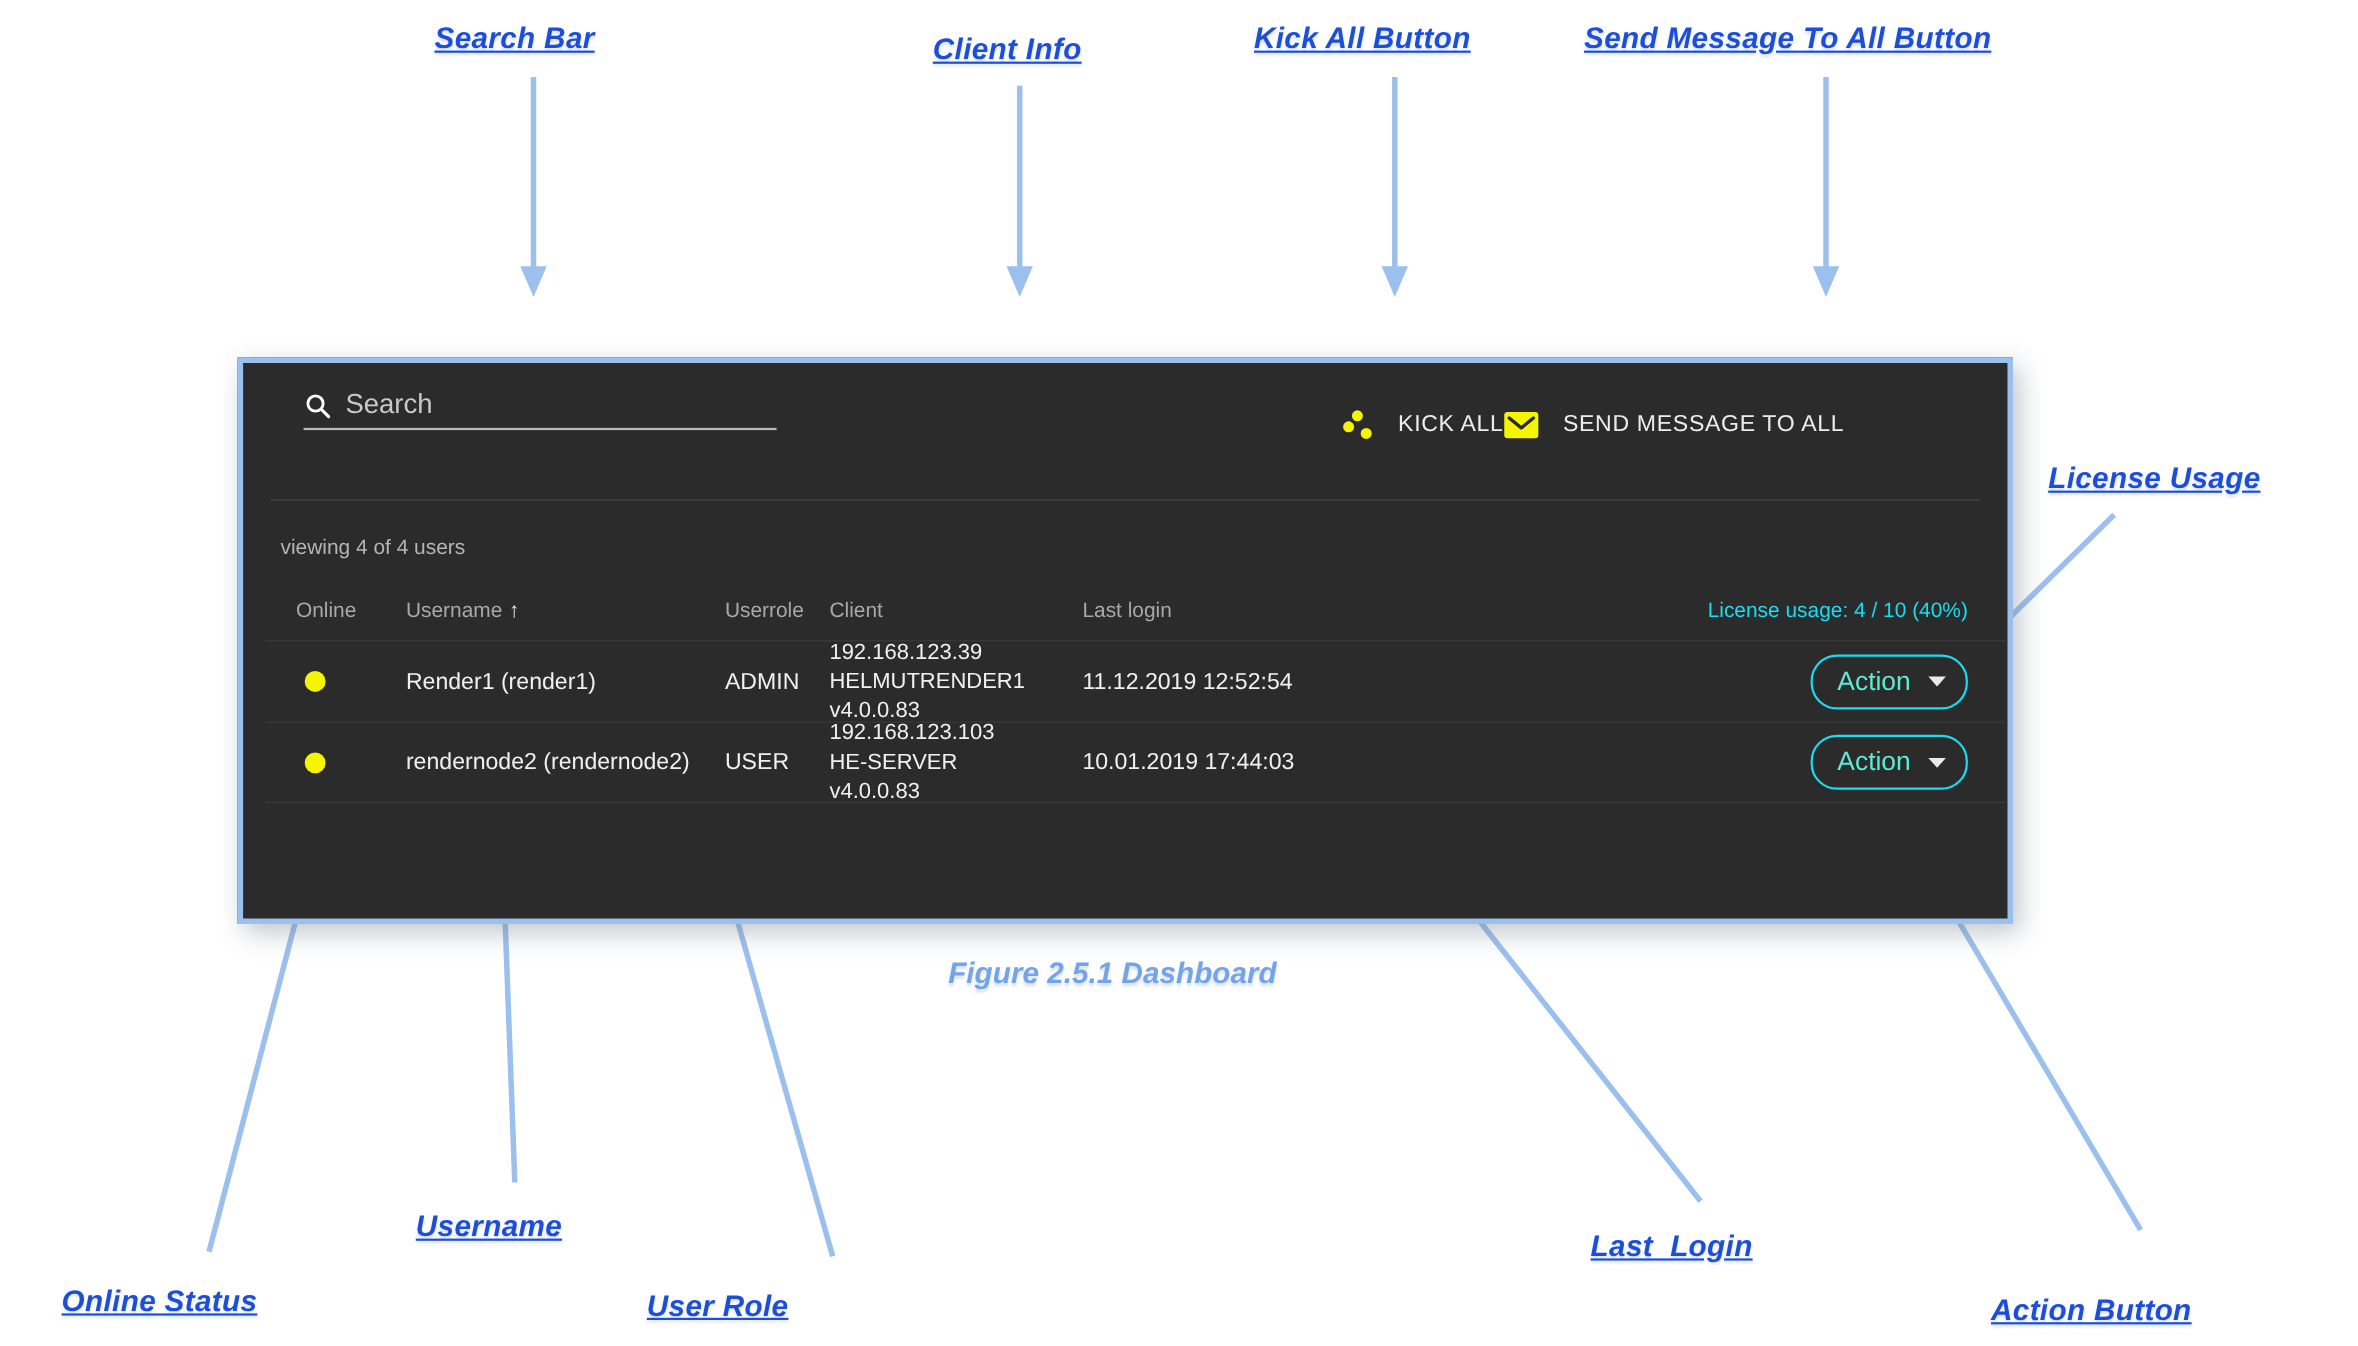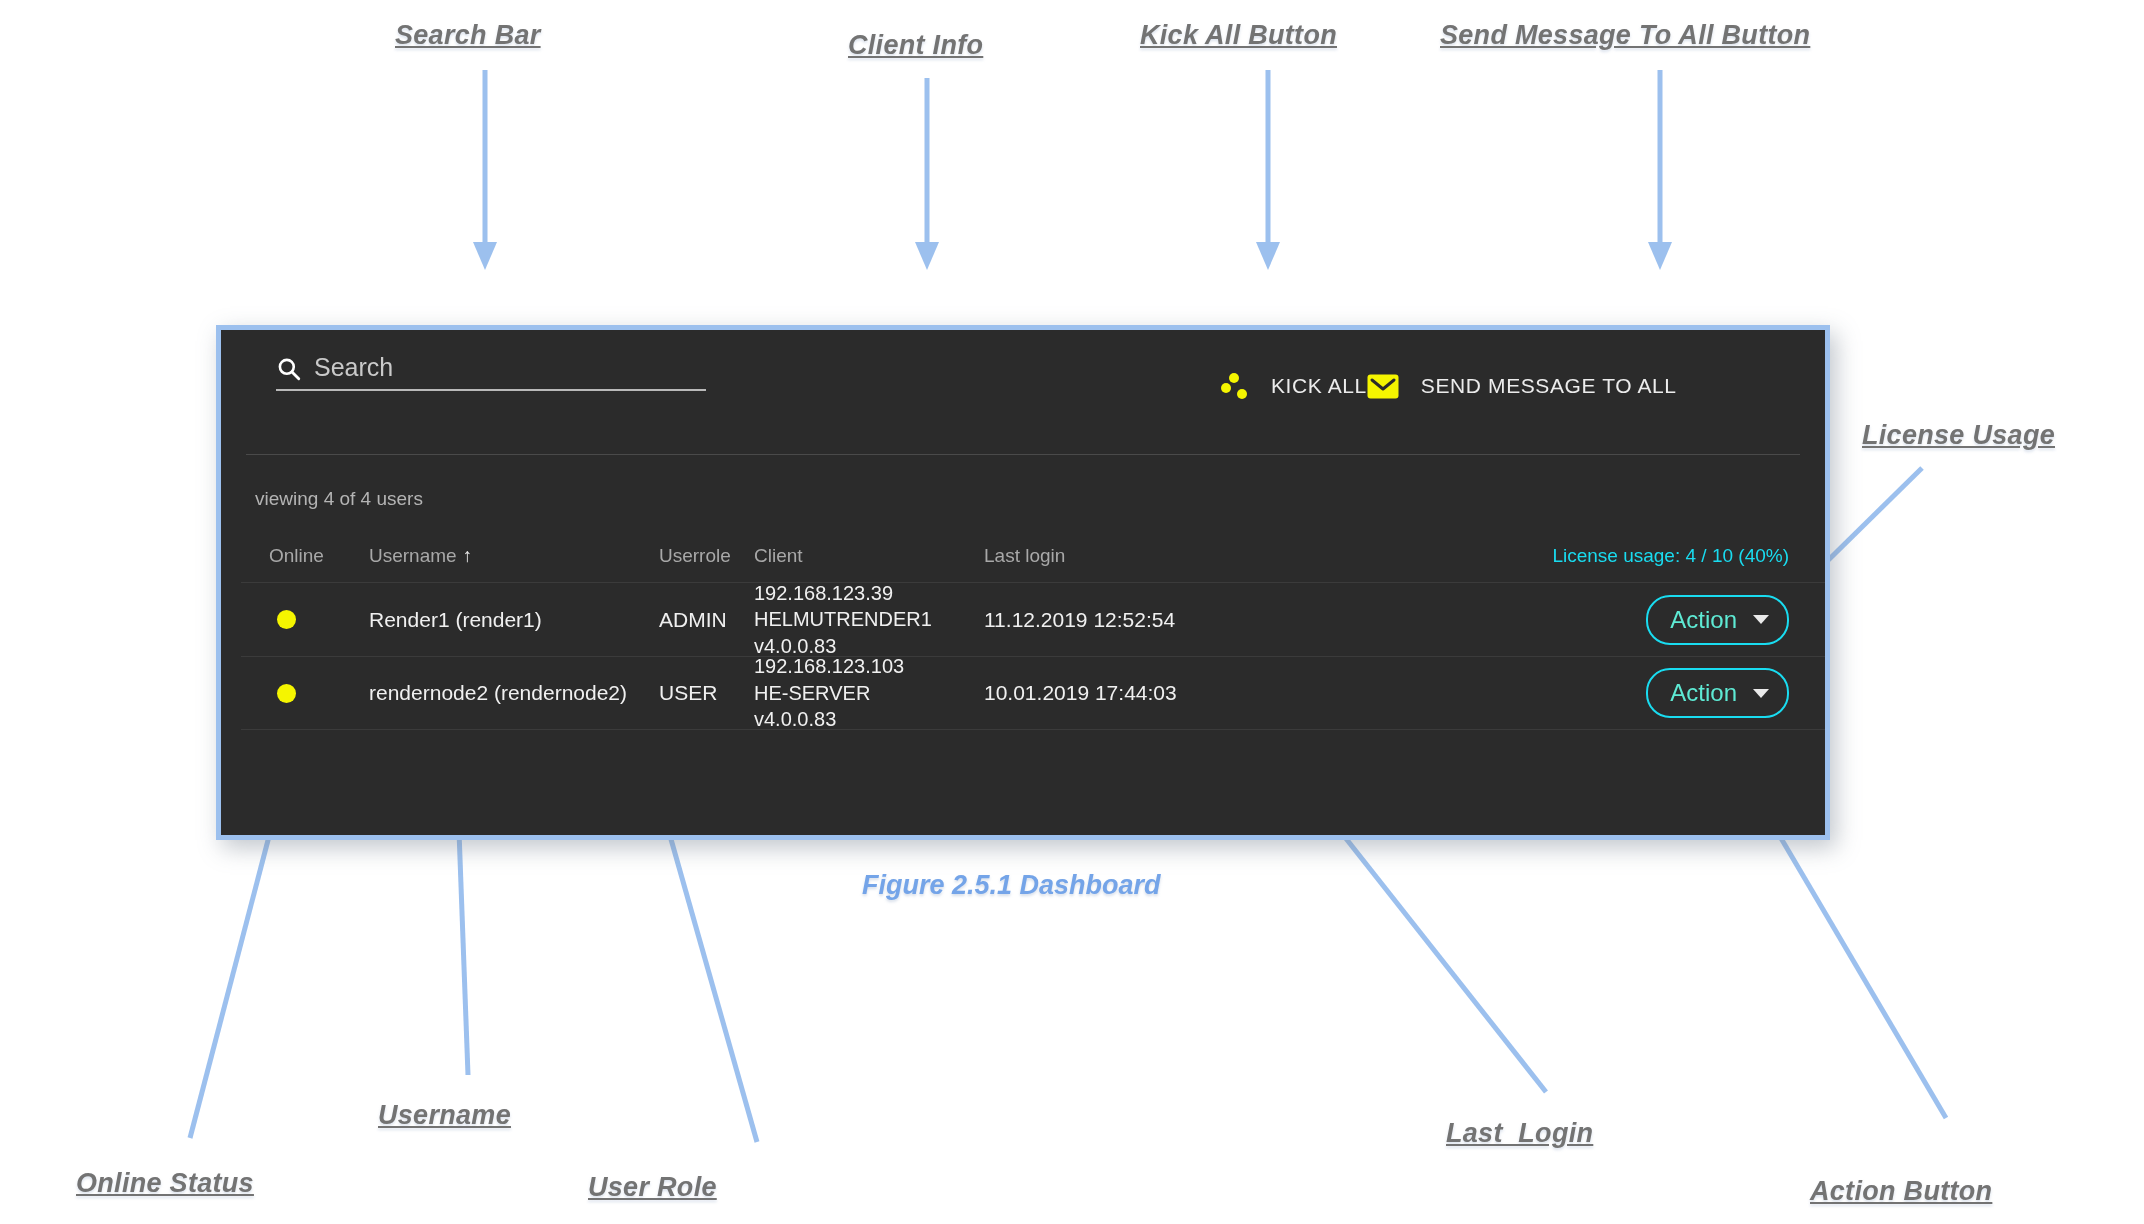--- a/index.html
+++ b/index.html
@@ -4,21 +4,21 @@
 <style>
   html,body{margin:0;padding:0;}
   body{
     width:2144px;height:1224px;position:relative;overflow:hidden;
     background:#ffffff;
     font-family:"Liberation Sans", sans-serif;
   }
   
   .anno{
     position:absolute;
-    color:#737373;
+    color:#1d4ed8;
     font-weight:bold;
     font-style:italic;
     text-decoration:underline;
     font-size:27px;
     white-space:pre;
     letter-spacing:.3px;
     text-shadow:0 2px 3px rgba(150,170,200,.35);
   }
   
   .arrow{position:absolute;}
@@ -110,21 +110,21 @@
   }
 </style>
 </head>
 <body>
 
 <div class="anno" style="left:395px;top:20px;">Search Bar</div>
 <div class="anno" style="left:848px;top:30px;">Client Info</div>
 <div class="anno" style="left:1140px;top:20px;">Kick All Button</div>
 <div class="anno" style="left:1440px;top:20px;">Send Message To All Button</div>
 <div class="anno" style="left:1862px;top:420px;">License Usage</div>
-<div class="anno" style="left:76px;top:1168px;">Online Status</div>
+<div class="anno" style="left:56px;top:1168px;">Online Status</div>
 <div class="anno" style="left:378px;top:1100px;">Username</div>
 <div class="anno" style="left:588px;top:1172px;">User Role</div>
 <div class="anno" style="left:1446px;top:1118px;">Last  Login</div>
 <div class="anno" style="left:1810px;top:1176px;">Action Button</div>
 
 <div class="arrow" style="left:470px;top:70px;">
   <svg width="30" height="200">
     <line x1="15" y1="0" x2="15" y2="178" stroke="#9cc0ee" stroke-width="5"></line>
     <polygon points="15,200 3,172 27,172" fill="#9cc0ee"></polygon>
   </svg>

